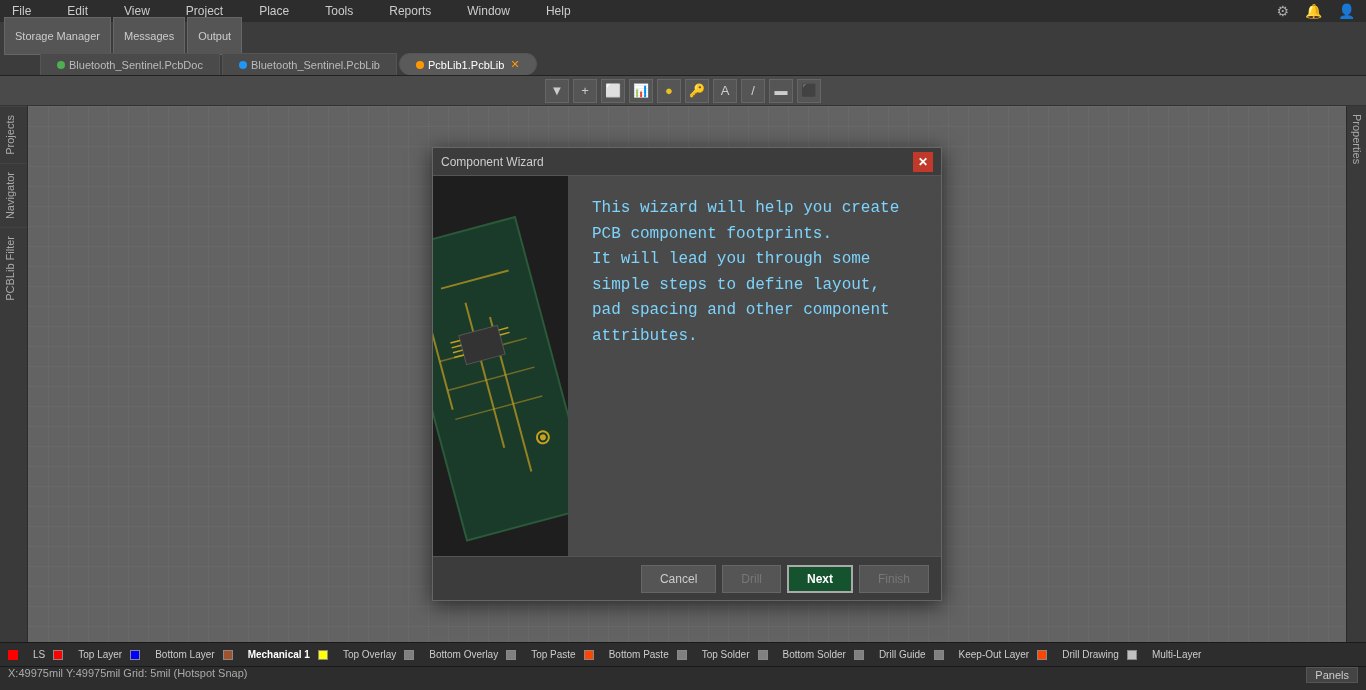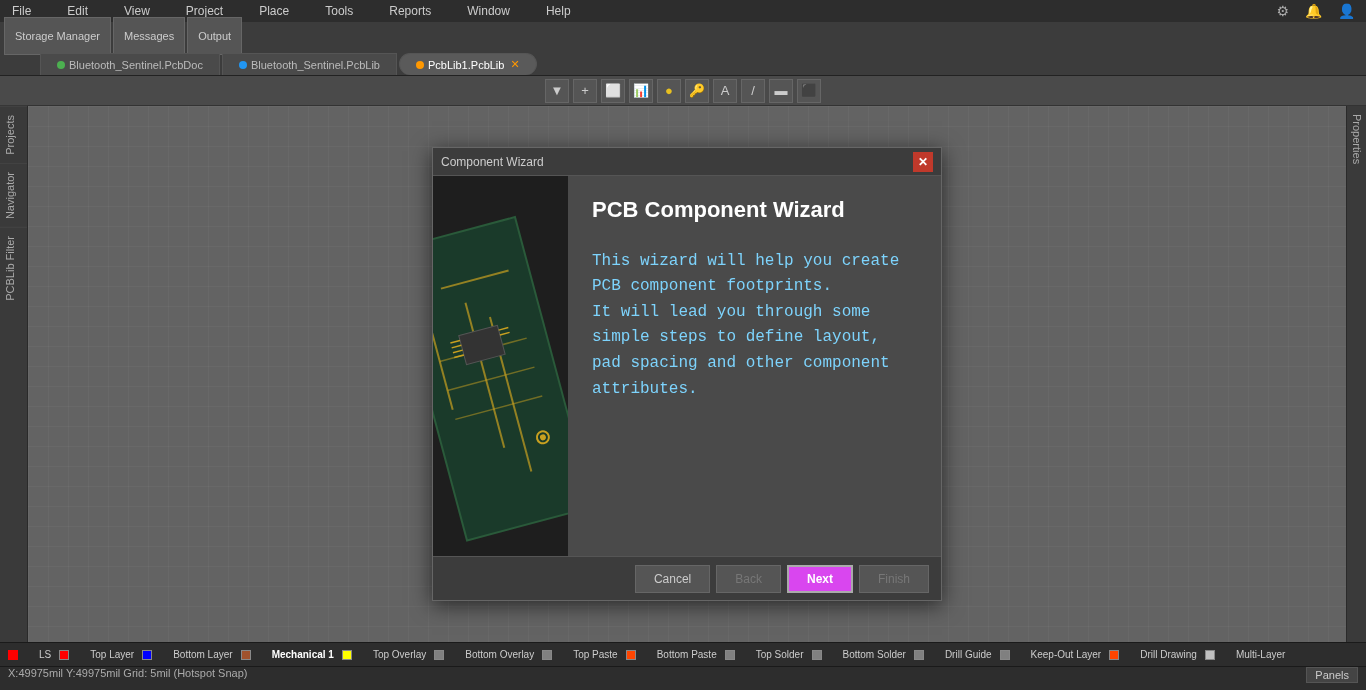--- a/index.html
+++ b/index.html
@@ -255,21 +255,21 @@
       font-size: 12px;
       cursor: pointer;
       border: 1px solid #666;
       background: #555;
       color: #ccc;
       height: 28px;
       display: flex;
       align-items: center;
     }
     .dialog-btn.primary {
-      background: #d946ef;
+      background: #14532d;
       border: 2px solid #aaa;
       color: #fff;
       font-weight: bold;
     }
     .dialog-btn.disabled {
       color: #777;
       cursor: default;
     }
 
     
@@ -282,21 +282,21 @@
       display: flex;
       align-items: center;
       padding: 0 8px;
       gap: 0;
       overflow: hidden;
       border-top: 1px solid #1a1a1a;
     }
     .layer-item {
       display: flex;
       align-items: center;
-      gap: 21px;
+      gap: 15px;
       margin-right: 8px;
       white-space: nowrap;
       font-size: 10px;
       color: #ccc;
     }
     .layer-dot {
       width: 10px; height: 10px;
       border: 1px solid #888;
       display: inline-block;
       flex-shrink: 0;
@@ -431,28 +431,27 @@
                 <line x1="95" y1="135" x2="105" y2="135" stroke="#c8a020" stroke-width="1.5"></line>
                 <line x1="95" y1="140" x2="105" y2="140" stroke="#c8a020" stroke-width="1.5"></line>
 
                 <circle cx="110" cy="250" r="6" fill="none" stroke="#c8a020" stroke-width="2"></circle>
                 <circle cx="110" cy="250" r="3" fill="#c8a020"></circle>
               </g>
             </svg>
           </div>
 
           <div id="dialog-content">
-            <div id="dialog-heading">PCB Component Wizard</div>
             <div id="dialog-description">This wizard will help you create PCB component footprints.<br>It will lead you through some simple steps to define layout, pad spacing and other component attributes.</div>
           </div>
         </div>
 
         <div id="dialog-footer">
           <button class="dialog-btn">Cancel</button>
-          <button class="dialog-btn disabled">Back</button>
+          <button class="dialog-btn disabled">Drill</button>
           <button class="dialog-btn primary">Next</button>
           <button class="dialog-btn disabled">Finish</button>
         </div>
 
       </div>
     </div>
 
   </div>
 
   <div id="right-sidebar">

